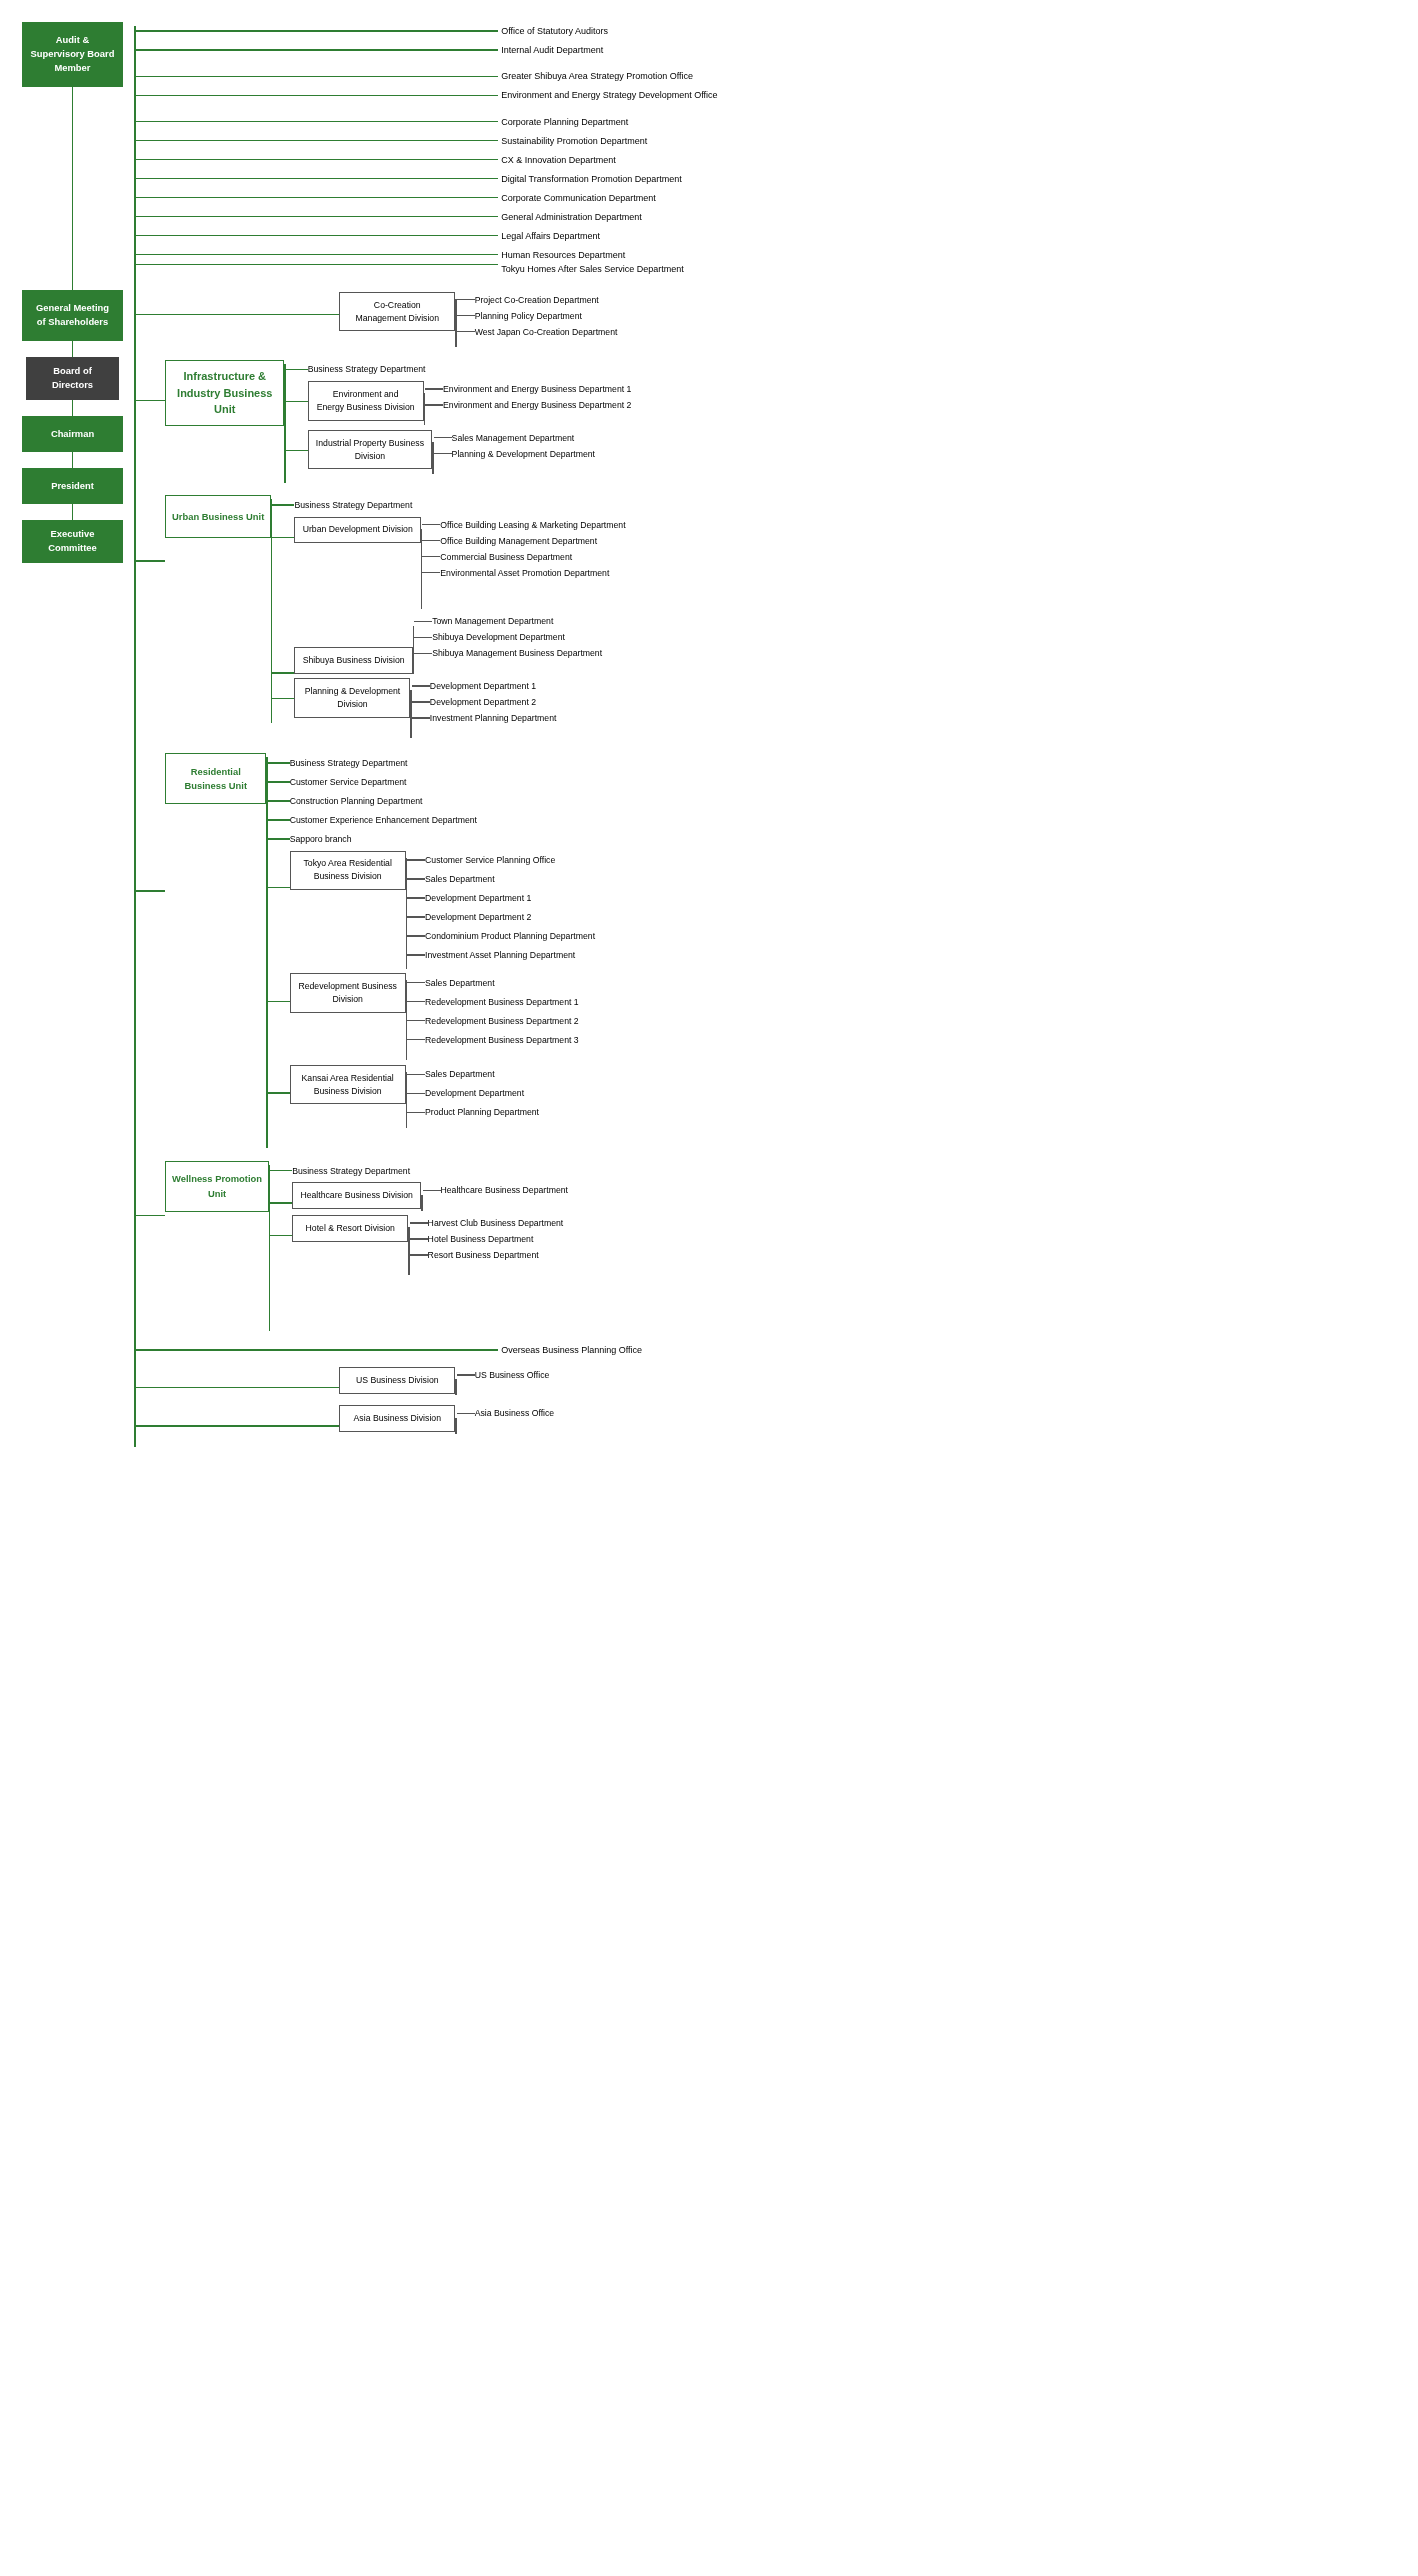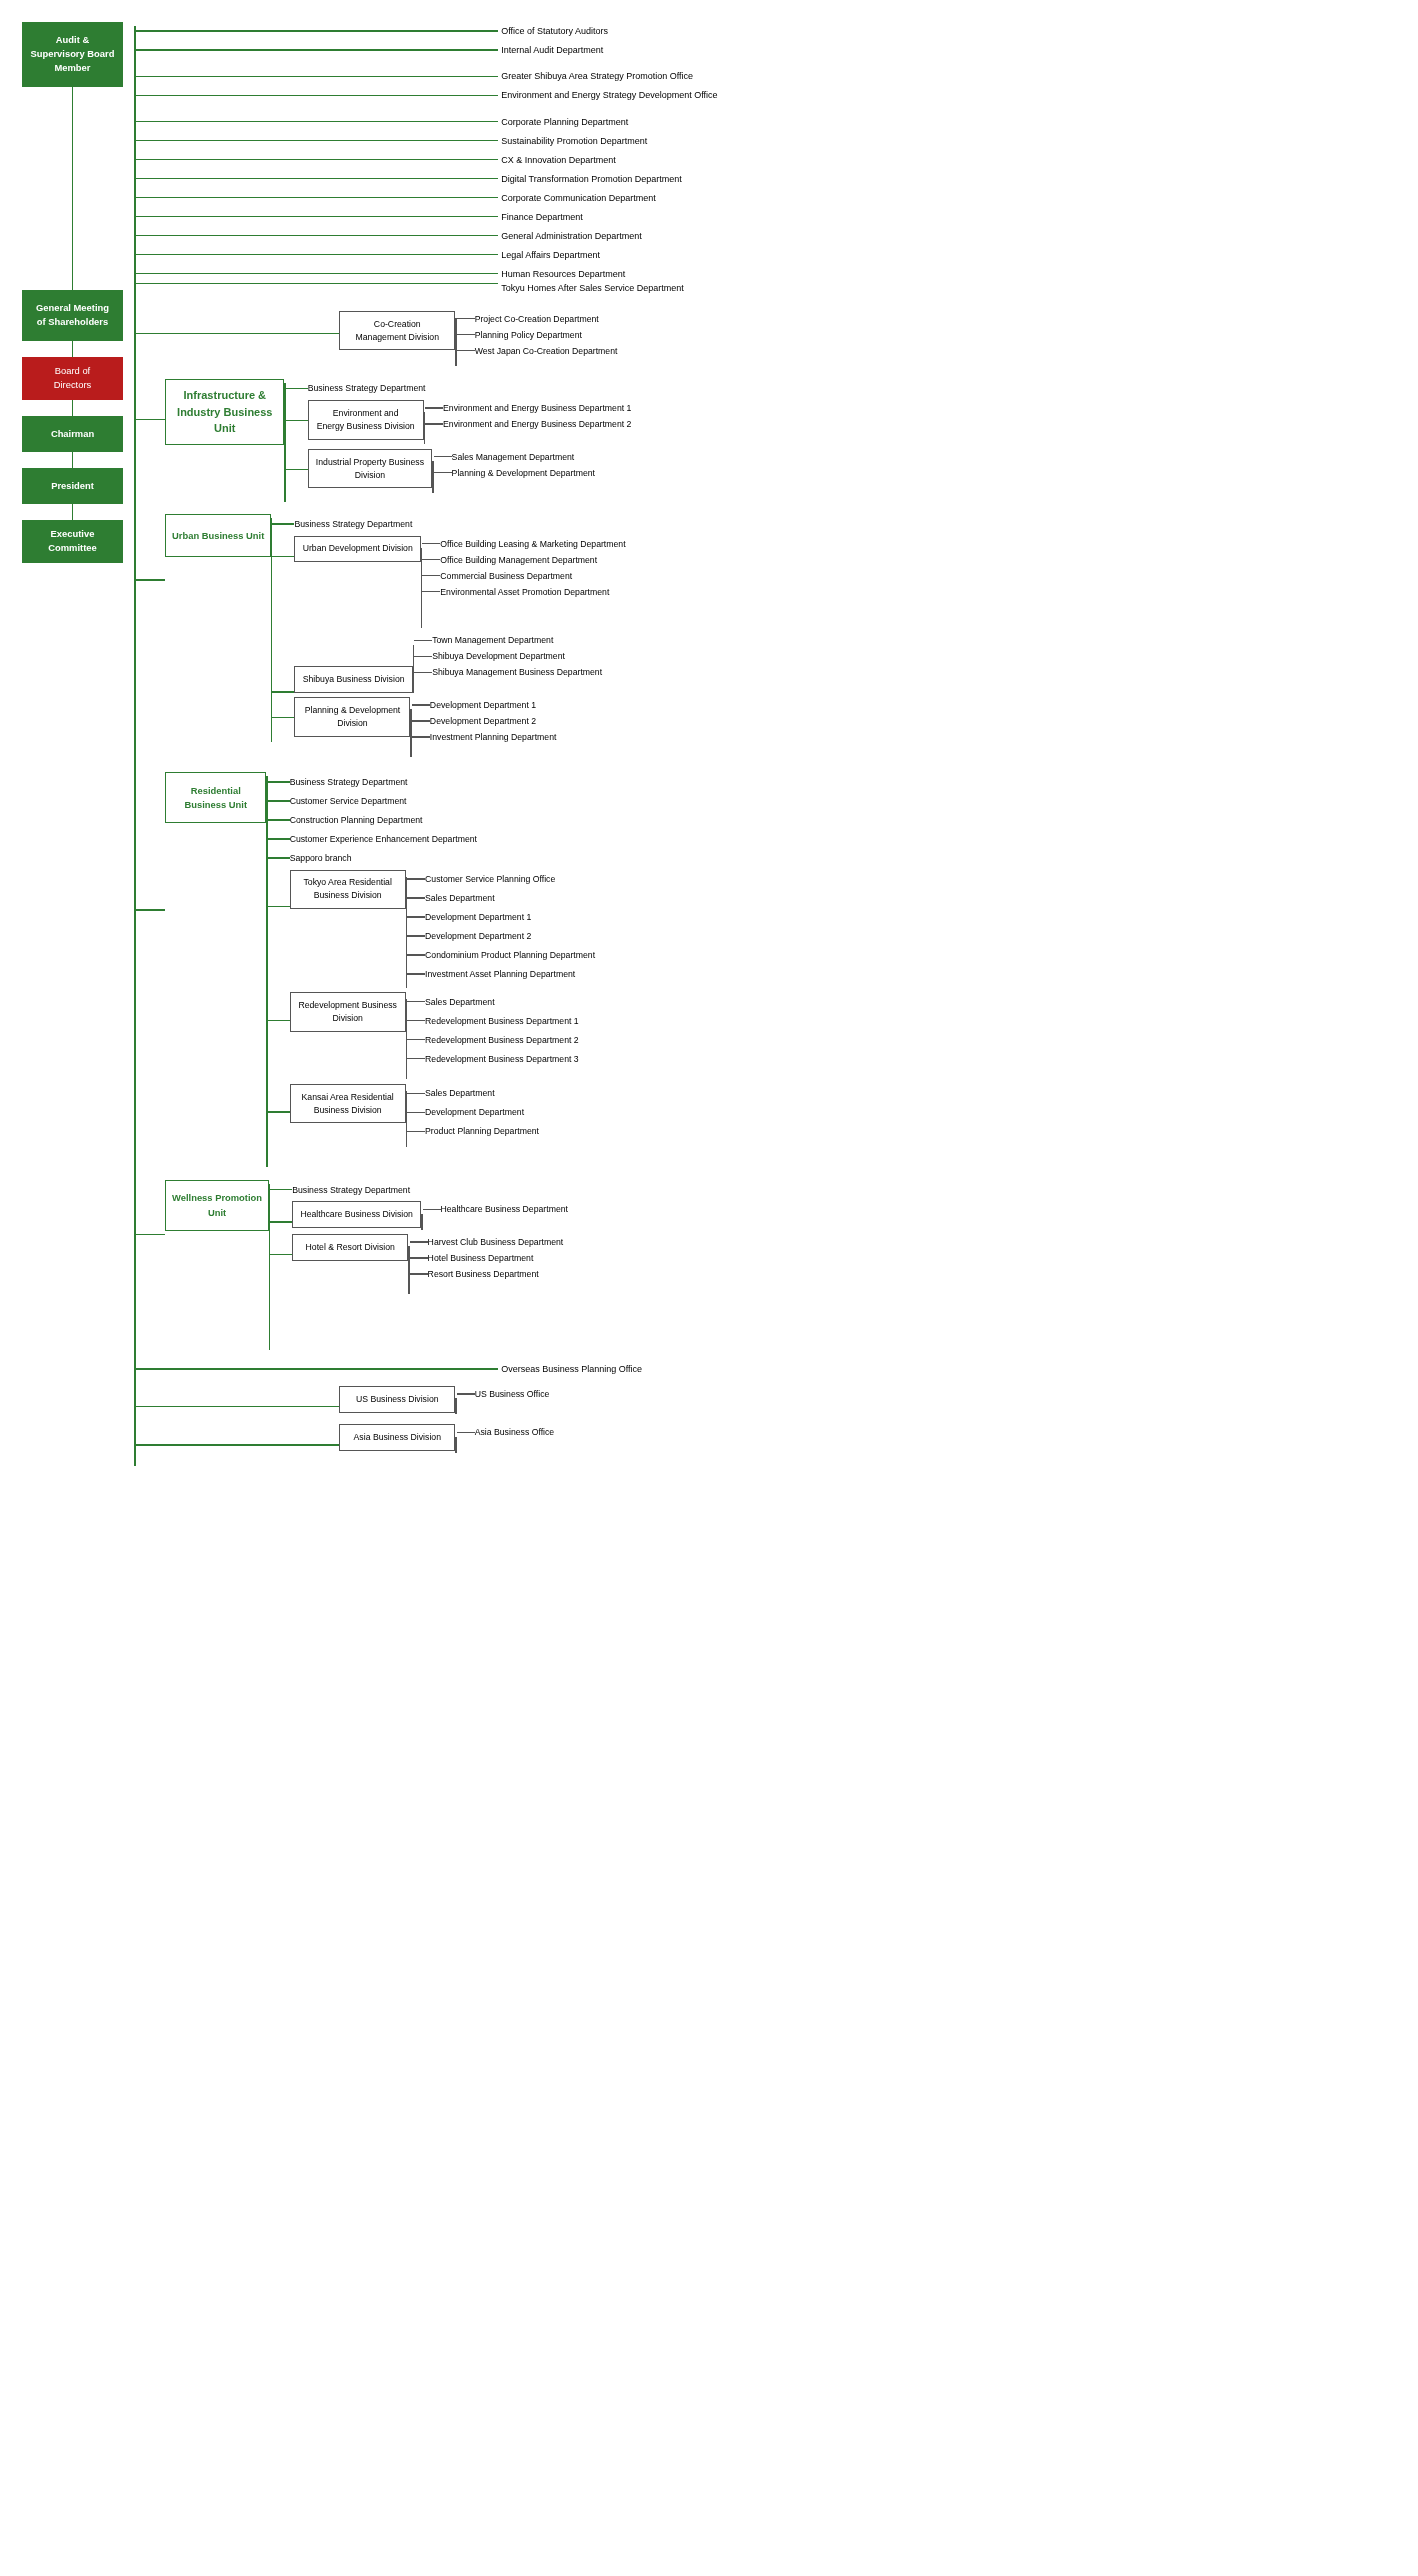--- a/index.html
+++ b/index.html
@@ -32,21 +32,21 @@
 Board Member</span>
     </div>
 
     <div style="width:1.4px;height:203px;background:#2e7d32;margin-top:0;"></div>
 
     <div style="background:#2e7d32;color:white;font-weight:bold;font-size:9.4px;text-align:center;padding:7.2px 5.8px;width:101px;display:flex;align-items:center;justify-content:center;line-height:1.5;min-height:51px;">
       <span>General Meeting<br>of Shareholders</span>
     </div>
     <div style="width:1.4px;height:16px;background:#2e7d32;"></div>
 
-    <div style="background:#b91c1c;color:white;font-weight:normal;font-size:9.4px;text-align:center;padding:7.2px 5.8px;width:101px;display:flex;align-items:center;justify-content:center;line-height:1.5;min-height:43px;">
+    <div style="background:#404040;color:white;font-weight:bold;font-size:9.4px;text-align:center;padding:7.2px 5.8px;width:93px;display:flex;align-items:center;justify-content:center;line-height:1.5;min-height:43px;">
       <span>Board of<br>Directors</span>
     </div>
     <div style="width:1.4px;height:16px;background:#2e7d32;"></div>
 
     <div style="background:#2e7d32;color:white;font-weight:bold;font-size:9.4px;text-align:center;padding:7.2px 5.8px;width:101px;display:flex;align-items:center;justify-content:center;line-height:1.5;min-height:36px;">
       <span>Chairman</span>
     </div>
     <div style="width:1.4px;height:16px;background:#2e7d32;"></div>
 
     <div style="background:#2e7d32;color:white;font-weight:bold;font-size:9.4px;text-align:center;padding:7.2px 5.8px;width:101px;display:flex;align-items:center;justify-content:center;line-height:1.5;min-height:36px;">
@@ -108,24 +108,20 @@
       <div style="display:flex;flex-direction:row;align-items:center;min-height:19px;">
         <div style="height:1.4px;background:#2e7d32;width:362px;flex-shrink:0;"></div>
         <span style="font-size:9px;white-space:nowrap;padding-left:2.9px;">Digital Transformation Promotion Department</span>
       </div>
 
       <div style="display:flex;flex-direction:row;align-items:center;min-height:19px;">
         <div style="height:1.4px;background:#2e7d32;width:362px;flex-shrink:0;"></div>
         <span style="font-size:9px;white-space:nowrap;padding-left:2.9px;">Corporate Communication Department</span>
       </div>
 
-      <div style="display:flex;flex-direction:row;align-items:center;min-height:19px;">
-        <div style="height:1.4px;background:#2e7d32;width:362px;flex-shrink:0;"></div>
-        <span style="font-size:9px;white-space:nowrap;padding-left:2.9px;">Finance Department</span>
-      </div>
 
       <div style="display:flex;flex-direction:row;align-items:center;min-height:19px;">
         <div style="height:1.4px;background:#2e7d32;width:362px;flex-shrink:0;"></div>
         <span style="font-size:9px;white-space:nowrap;padding-left:2.9px;">General Administration Department</span>
       </div>
 
       <div style="display:flex;flex-direction:row;align-items:center;min-height:19px;">
         <div style="height:1.4px;background:#2e7d32;width:362px;flex-shrink:0;"></div>
         <span style="font-size:9px;white-space:nowrap;padding-left:2.9px;">Legal Affairs Department</span>
       </div>

